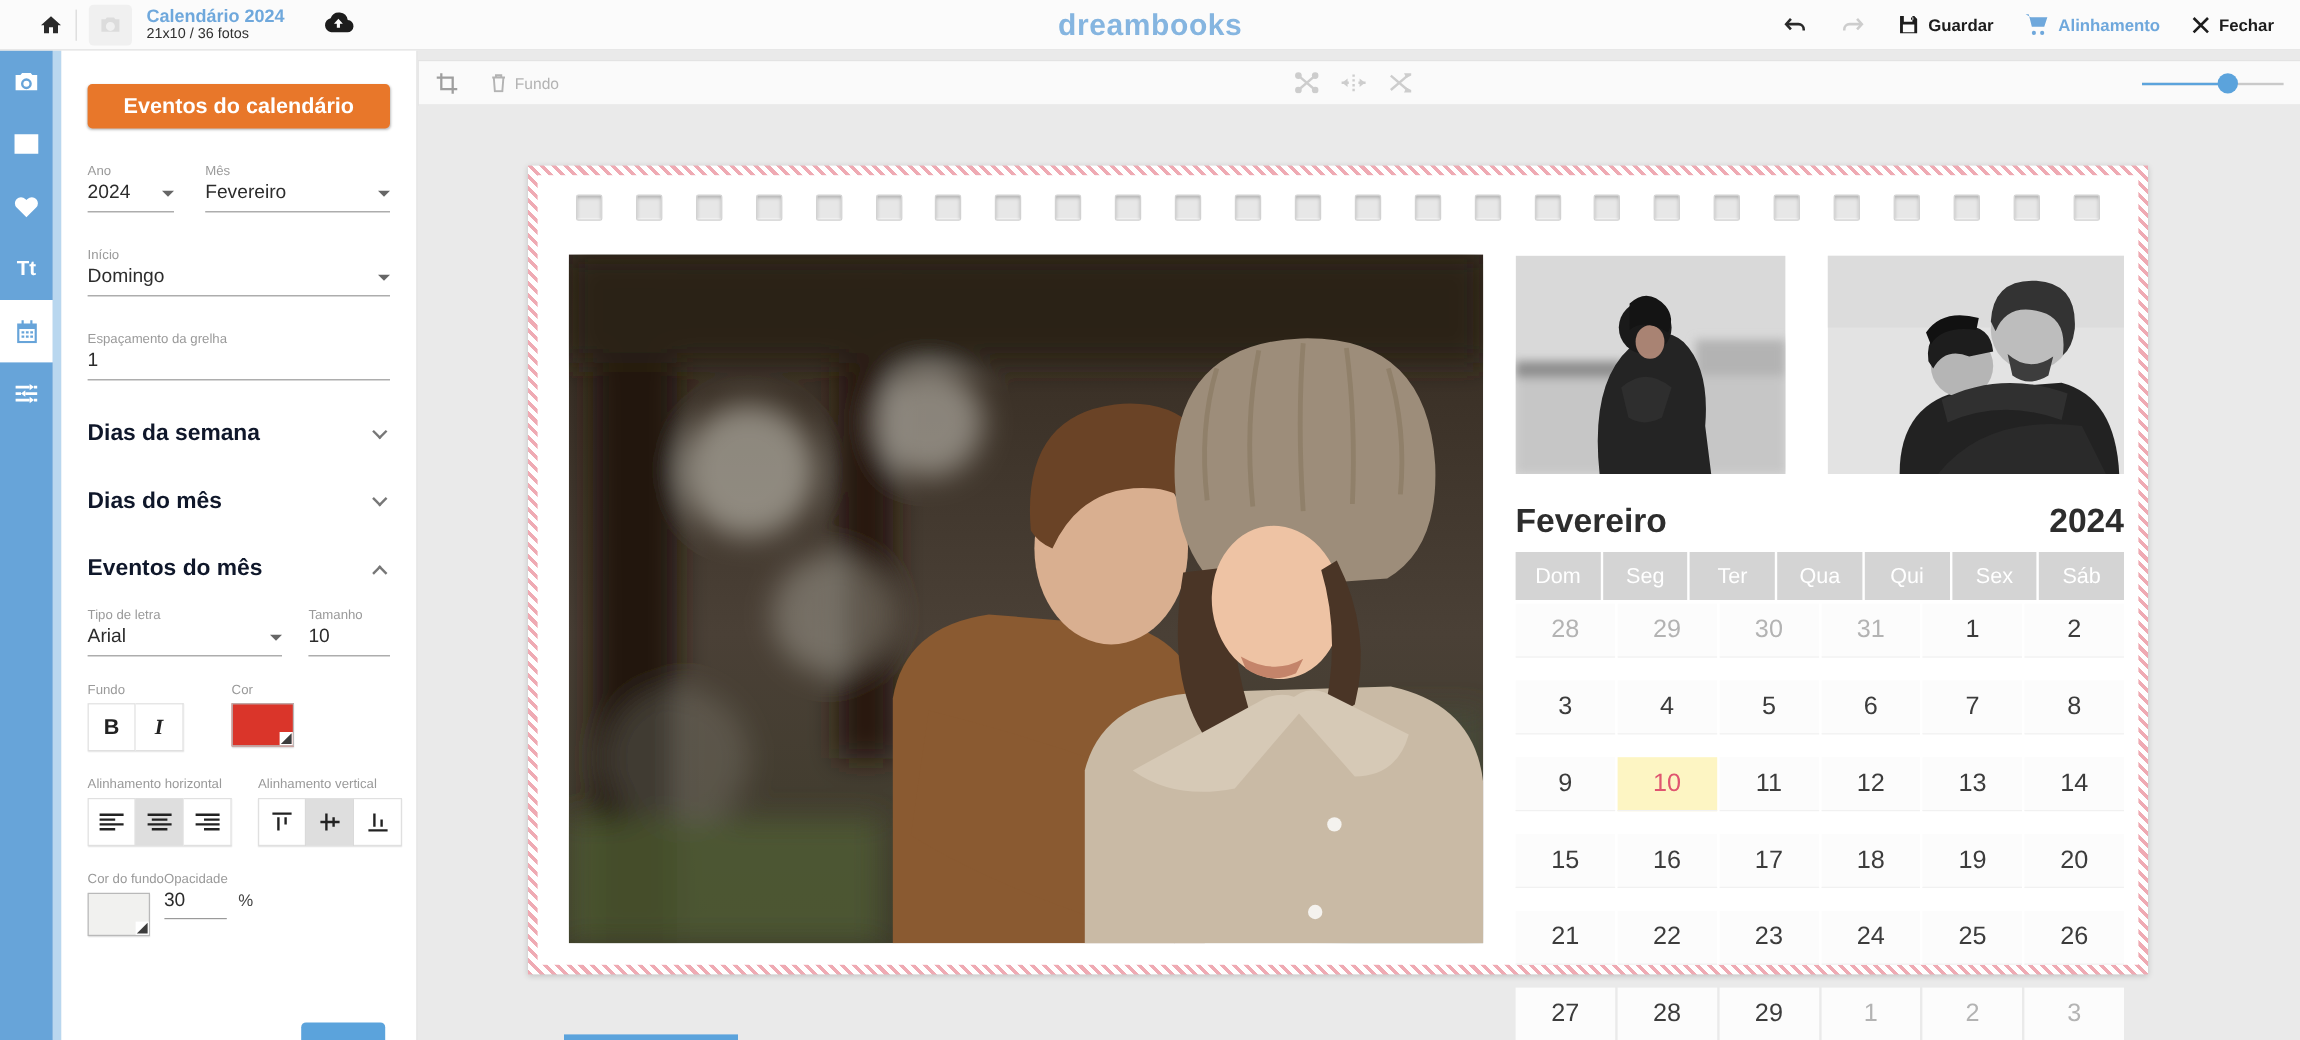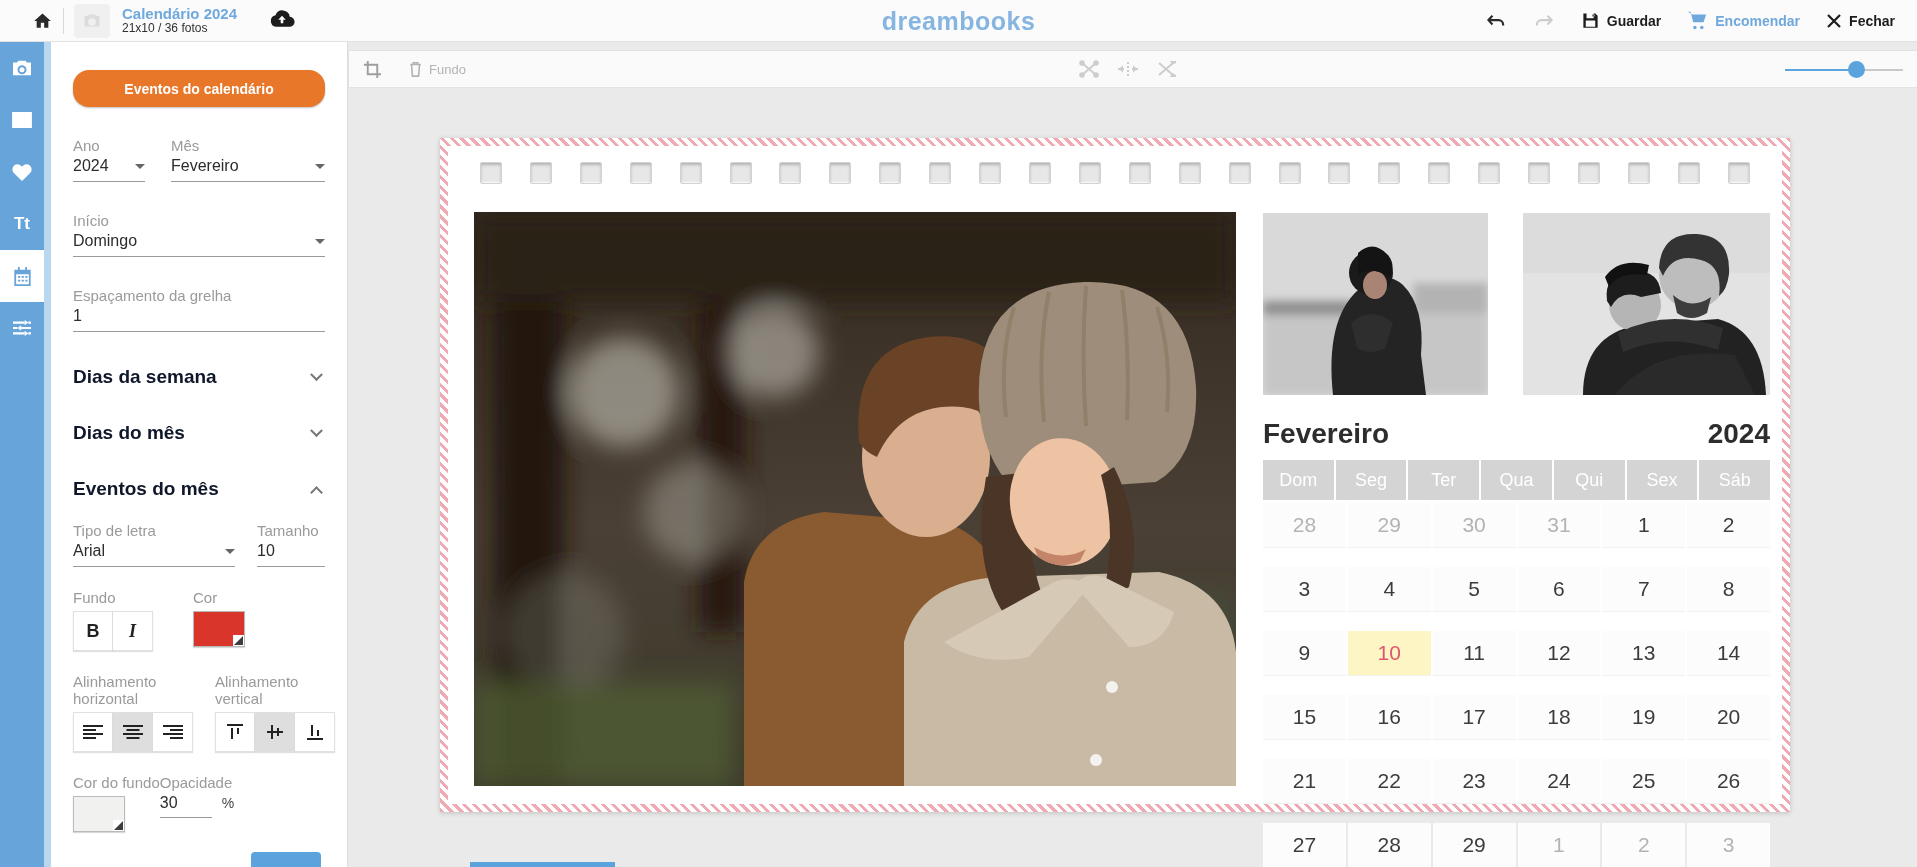--- a/index.html
+++ b/index.html
@@ -35,23 +35,23 @@
   .rail-item.active { background:#ffffff; color:#67a4d9; }
   .rail-item svg { display:block; }
   .rail-tt { font-size:17px; font-weight:bold; }
   .panel-scrollbar { position:absolute; left:44px; top:42px; width:7px; bottom:0;
     background:#b9d7ef; z-index:20; }
 
   
   .panel { position:absolute; left:51px; top:42px; width:297px; bottom:0;
     background:#ffffff; border-right:1px solid #ddd; padding:0 22px; z-index:15; }
   .events-btn { margin-top:28px; width:100%; height:37px; background:#e8772a;
-    border:none; border-radius:16px; color:#fff; font-weight:bold; font-size:14px;
+    border:none; border-radius:4px; color:#fff; font-weight:bold; font-size:18px;
     cursor:pointer; box-shadow:0 1px 2px rgba(0,0,0,.25); font-family:inherit; }
-  .field-label { font-size:15px; color:#9a9a9a; margin-bottom:3px; }
+  .field-label { font-size:11px; color:#9a9a9a; margin-bottom:3px; }
   .field-value { font-size:16px; color:#2c2c2c; padding-bottom:6px;
     border-bottom:1px solid #9a9a9a; display:flex; align-items:center; }
   .caret { width:0; height:0; border-left:5px solid transparent;
     border-right:5px solid transparent; border-top:5px solid #666; margin-left:auto; }
   .row2 { display:flex; gap:26px; margin-top:30px; }
   .col-ano { width:72px; } .col-mes { flex:1; }
   .single-field { margin-top:30px; }
   .section { margin-top:34px; display:flex; align-items:center; cursor:pointer; }
   .section-title { font-size:19px; font-weight:bold; color:#0f172a; }
   .chev { width:9px; height:9px; border-right:2px solid #777; border-bottom:2px solid #777;
@@ -187,21 +187,21 @@
           <path d="M3 3h15l3 3v15H3V3zm4 0v6h9V3H7zm10 1.5h-2.5V7H17V4.5zM6 12v8h12v-8H6z"></path>
         </svg>
       <span class="tb-action">Guardar</span>
     </button>
     <button class="icon-btn">
       <svg class="blue-ic" width="21" height="19" viewBox="0 0 24 22" fill="currentColor">
           <path d="M1 1h3l3 12h12l3-9H6"></path>
           <circle cx="9" cy="19" r="2"></circle>
           <circle cx="17" cy="19" r="2"></circle>
         </svg>
-      <span class="tb-action blue">Encomendar</span>
+      <span class="tb-action blue">Alinhamento</span>
     </button>
     <button class="icon-btn">
       <svg width="16" height="16" viewBox="0 0 16 16" stroke="#1d1d1d" stroke-width="2.2">
           <path d="M2 2 14 14 M14 2 2 14"></path>
         </svg>
       <span class="tb-action">Fechar</span>
     </button>
   </div>
 </div>
 

